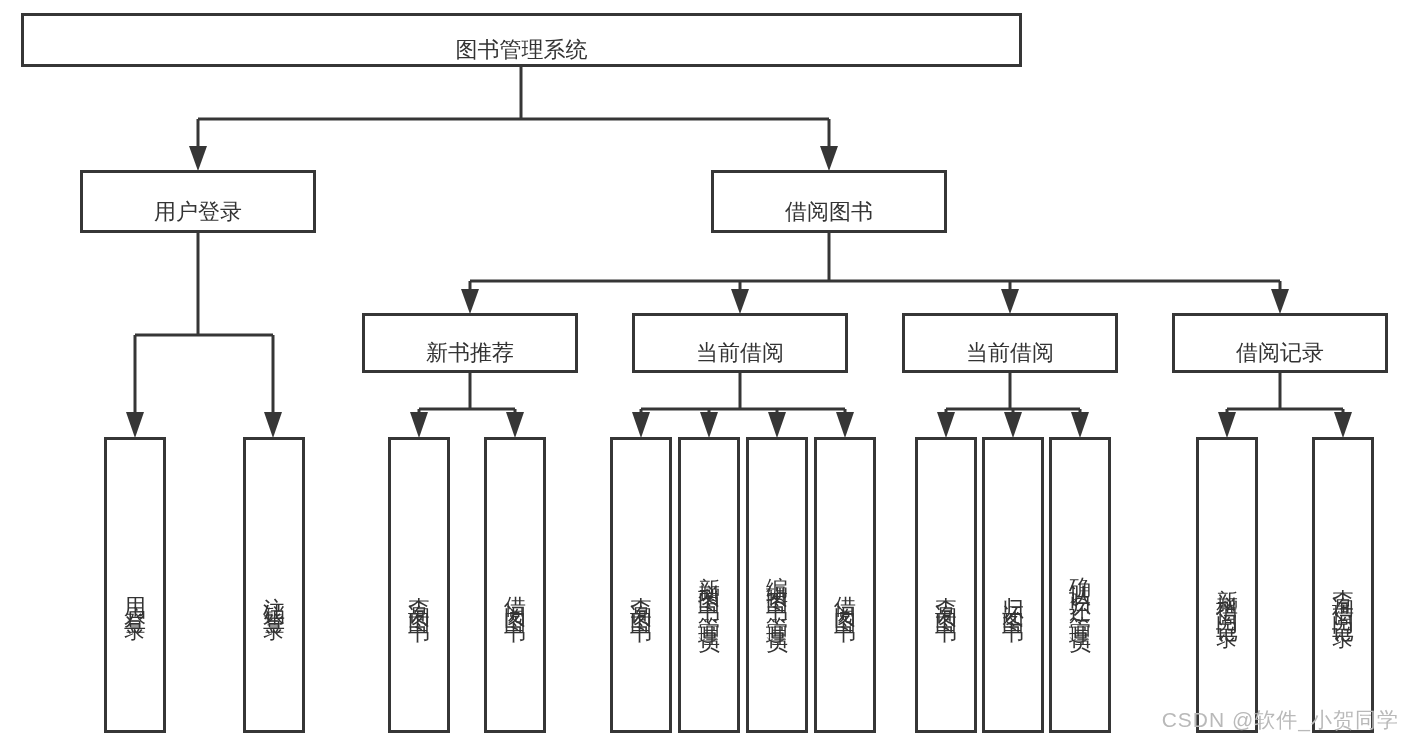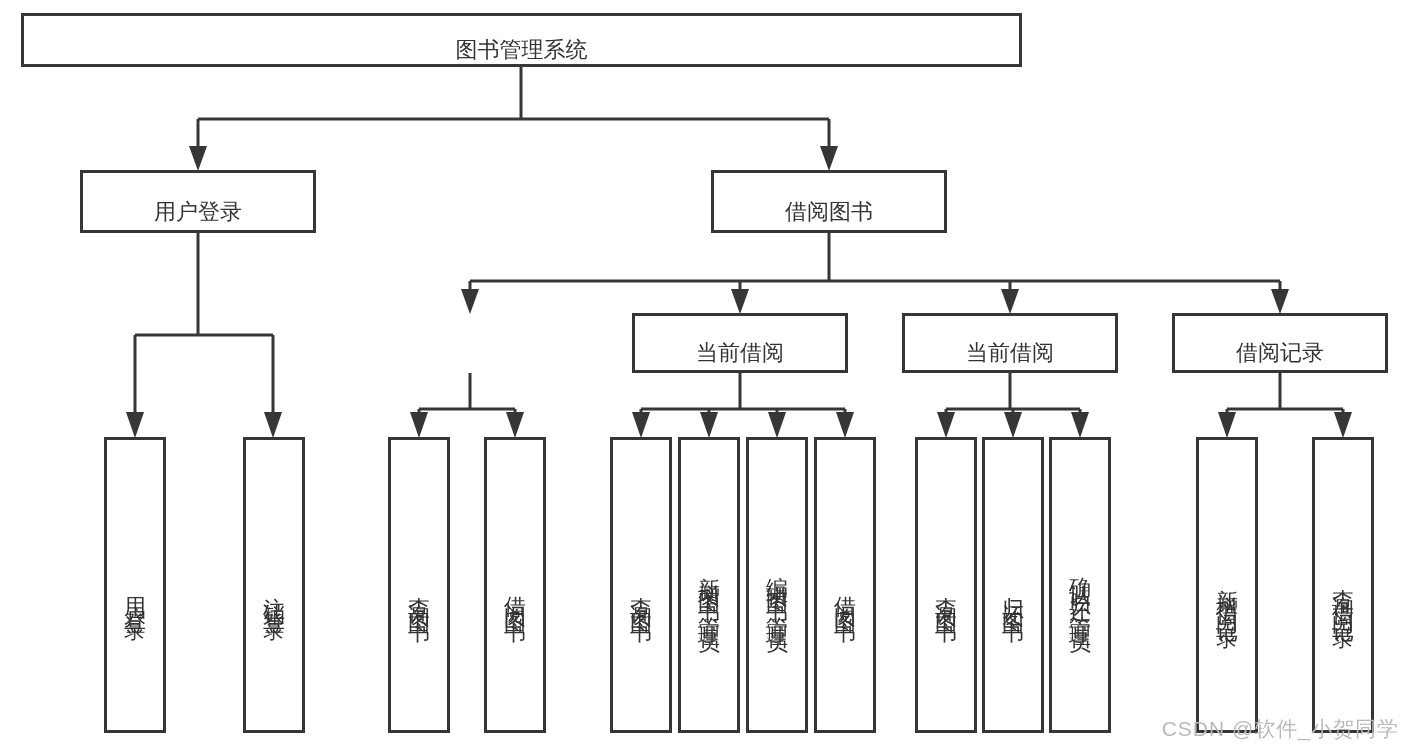--- a/index.html
+++ b/index.html
@@ -51,21 +51,21 @@
   .lf-01 { left: 104px; }  .lf-02 { left: 243px; }
   .lf-11 { left: 388px; }  .lf-12 { left: 484px; }
   .lf-21 { left: 610px; }  .lf-22 { left: 678px; }
   .lf-23 { left: 746px; }  .lf-24 { left: 814px; }
   .lf-31 { left: 915px; }  .lf-32 { left: 982px; }
   .lf-33 { left: 1049px; }
   .lf-41 { left: 1196px; } .lf-42 { left: 1312px; }
   .watermark {
     position: absolute;
     right: 6px;
-    bottom: 4px;
+    bottom: 13px;
     font-size: 21px;
     letter-spacing: 1px;
     color: #b9b9b9;
     white-space: nowrap;
   }
 </style>
 </head>
 <body>
 
 <div class="canvas">
@@ -161,20 +161,23 @@
     <span>图书管理系统</span>
   </div>
 
   <div class="node n-l2a">
     <span>用户登录</span>
   </div>
   <div class="node n-l2b">
     <span>借阅图书</span>
   </div>
 
+  <div class="node n-l3 n-l3a">
+    <span>新书推荐</span>
+  </div>
   <div class="node n-l3 n-l3b">
     <span>当前借阅</span>
   </div>
   <div class="node n-l3 n-l3c">
     <span>当前借阅</span>
   </div>
   <div class="node n-l3 n-l3d">
     <span>借阅记录</span>
   </div>
 

